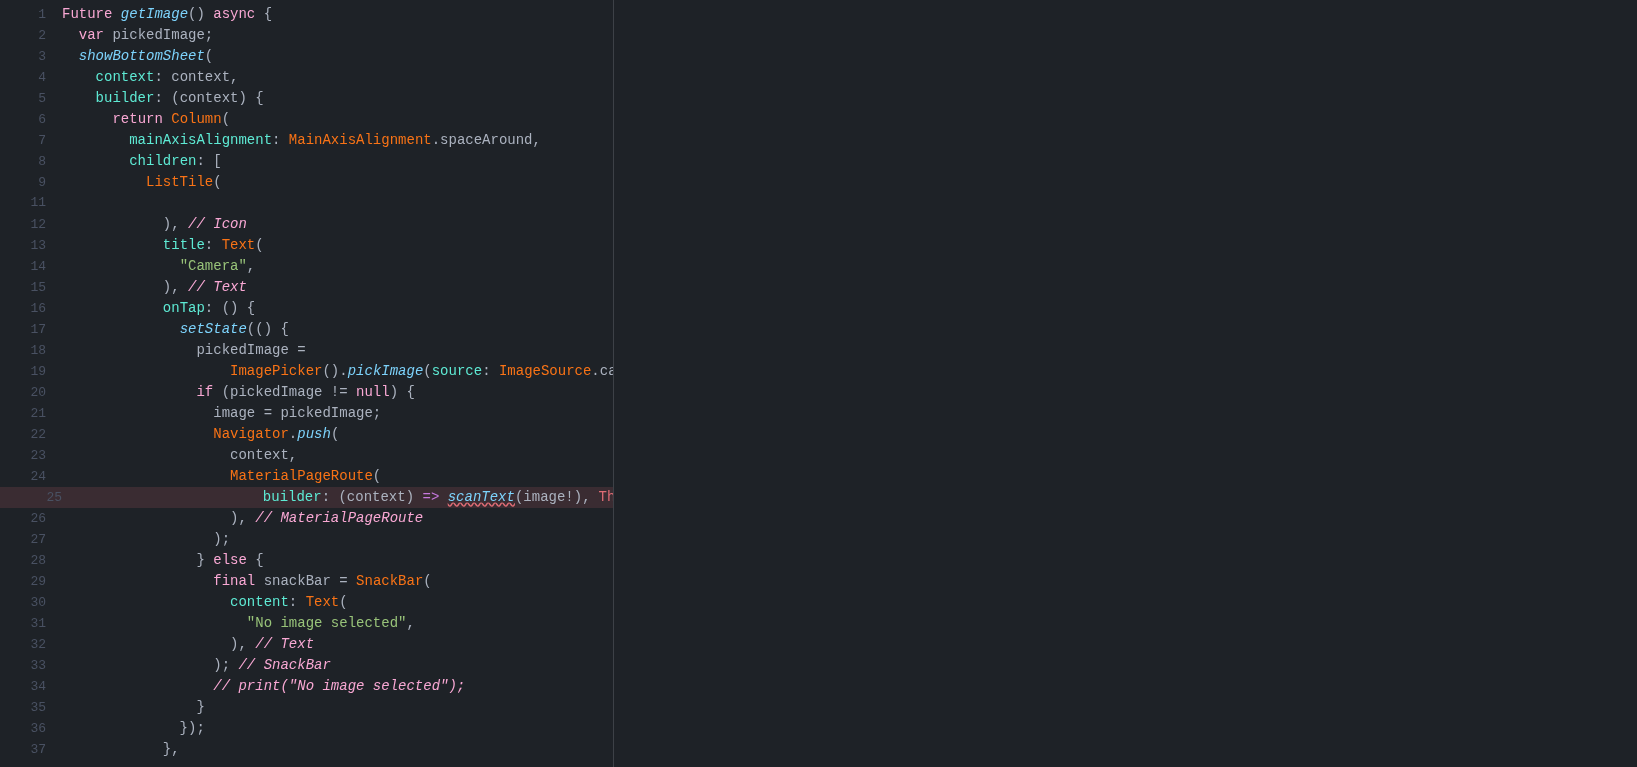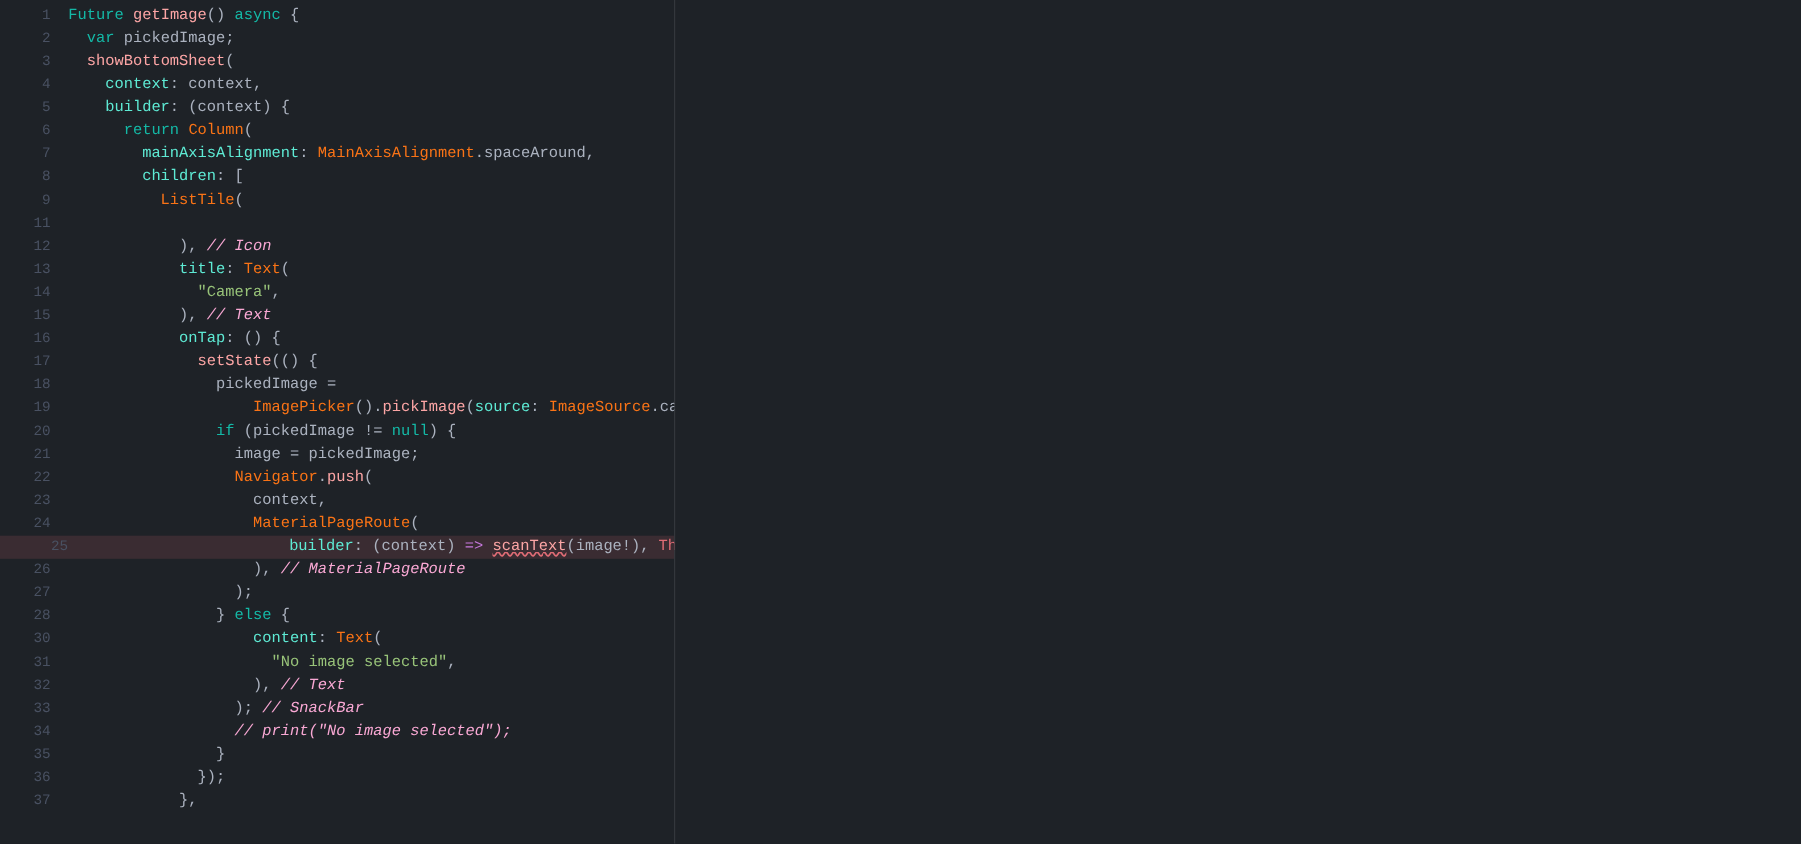--- a/index.html
+++ b/index.html
@@ -63,22 +63,22 @@
       margin-right: 16px;
       user-select: none;
       font-size: 13px;
     }
 
     .line-content {
       flex: 1;
     }
 
     
-    .kw { color: #14b8a6; }           
-    .fn { color: #fca5a5; }           
+    .kw { color: #f9a8d4; }           
+    .fn { color: #7dd3fc; font-style: italic; }           
     .cls { color: #f97316; }          
     .str { color: #98c379; }        
     .comment { color: #f9a8d4; font-style: italic; } 
     .prop { color: #5eead4; }          
     .plain { color: #abb2bf; }         
     .err-squiggle { 
       text-decoration: underline wavy #e06c75;
     }
     .err-msg {
       color: #e06c75;
@@ -112,20 +112,21 @@
         <div class="line"><span class="line-number">19</span><span class="line-content"><span class="plain">                    </span><span class="cls">ImagePicker</span><span class="plain">().</span><span class="fn">pickImage</span><span class="plain">(</span><span class="prop">source</span><span class="plain">: </span><span class="cls">ImageSource</span><span class="plain">.camera);</span></span></div>
         <div class="line"><span class="line-number">20</span><span class="line-content"><span class="plain">                </span><span class="kw">if</span><span class="plain"> (pickedImage != </span><span class="kw">null</span><span class="plain">) {</span></span></div>
         <div class="line"><span class="line-number">21</span><span class="line-content"><span class="plain">                  image = pickedImage;</span></span></div>
         <div class="line"><span class="line-number">22</span><span class="line-content"><span class="plain">                  </span><span class="cls">Navigator</span><span class="plain">.</span><span class="fn">push</span><span class="plain">(</span></span></div>
         <div class="line"><span class="line-number">23</span><span class="line-content"><span class="plain">                    context,</span></span></div>
         <div class="line"><span class="line-number">24</span><span class="line-content"><span class="plain">                    </span><span class="cls">MaterialPageRoute</span><span class="plain">(</span></span></div>
         <div class="line error-line"><span class="line-number">25</span><span class="line-content"><span class="plain">                      </span><span class="prop">builder</span><span class="plain">: (context) </span><span class="arrow">=&gt;</span><span class="plain"> </span><span class="fn err-squiggle">scanText</span><span class="plain">(image!),</span><span class="err-msg">The return type 'Future&lt;dynamic&gt;' isn't a 'Widget', as required by the closure's context.</span></span></div>
         <div class="line"><span class="line-number">26</span><span class="line-content"><span class="plain">                    ), </span><span class="comment">// MaterialPageRoute</span></span></div>
         <div class="line"><span class="line-number">27</span><span class="line-content"><span class="plain">                  );</span></span></div>
         <div class="line"><span class="line-number">28</span><span class="line-content"><span class="plain">                } </span><span class="kw">else</span><span class="plain"> {</span></span></div>
+        <div class="line"><span class="line-number">29</span><span class="line-content"><span class="plain">                  </span><span class="kw">final</span><span class="plain"> snackBar = </span><span class="cls">SnackBar</span><span class="plain">(</span></span></div>
         <div class="line"><span class="line-number">30</span><span class="line-content"><span class="plain">                    </span><span class="prop">content</span><span class="plain">: </span><span class="cls">Text</span><span class="plain">(</span></span></div>
         <div class="line"><span class="line-number">31</span><span class="line-content"><span class="plain">                      </span><span class="str">"No image selected"</span><span class="plain">,</span></span></div>
         <div class="line"><span class="line-number">32</span><span class="line-content"><span class="plain">                    ), </span><span class="comment">// Text</span></span></div>
         <div class="line"><span class="line-number">33</span><span class="line-content"><span class="plain">                  ); </span><span class="comment">// SnackBar</span></span></div>
         <div class="line"><span class="line-number">34</span><span class="line-content"><span class="plain">                  </span><span class="comment">// print("No image selected");</span></span></div>
         <div class="line"><span class="line-number">35</span><span class="line-content"><span class="plain">                }</span></span></div>
         <div class="line"><span class="line-number">36</span><span class="line-content"><span class="plain">              });</span></span></div>
         <div class="line"><span class="line-number">37</span><span class="line-content"><span class="plain">            },</span></span></div>
       </div>
   </div>

